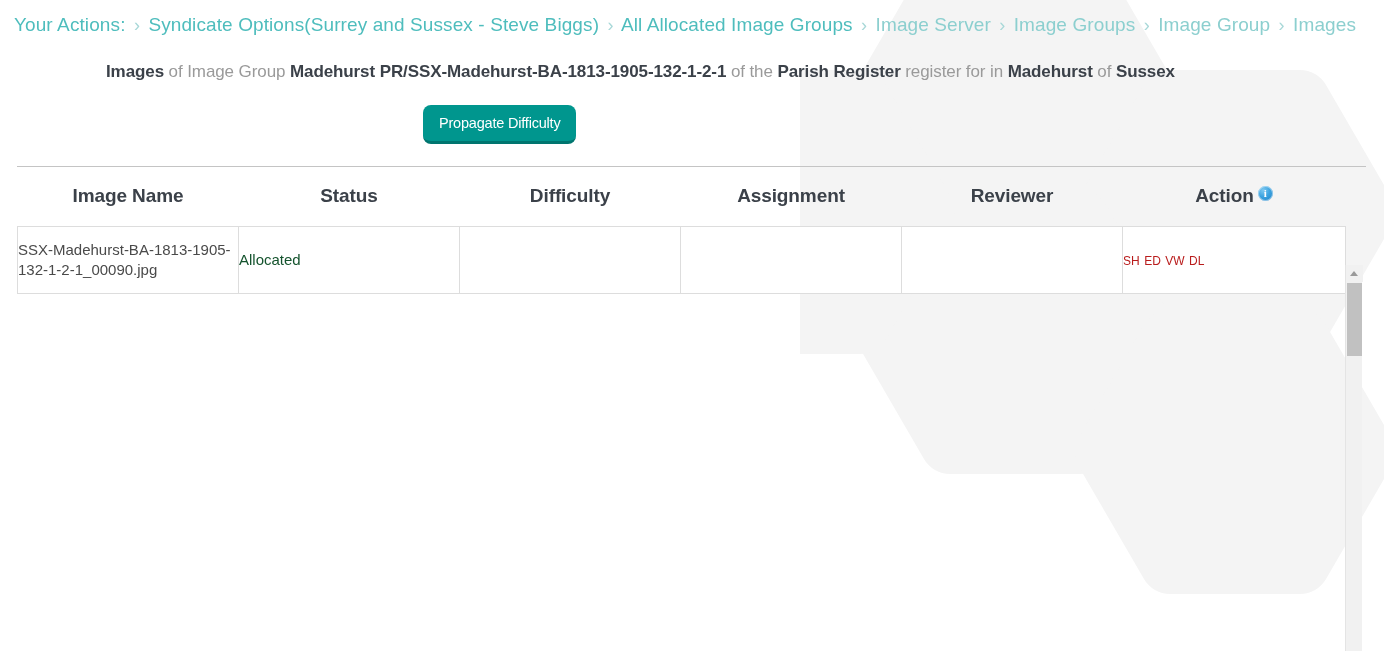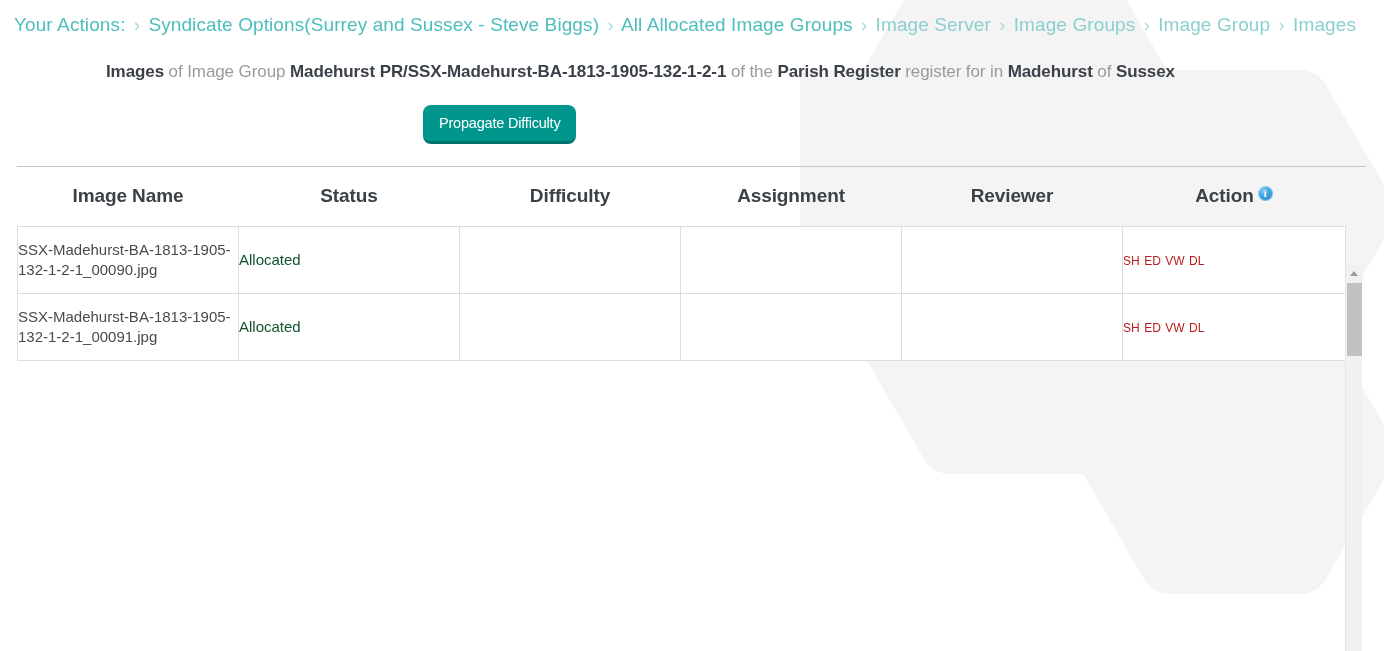--- a/index.html
+++ b/index.html
@@ -268,28 +268,20 @@
       </thead>
       <tbody id="table-body">
           <tr>
             <td class="name-cell">SSX-Madehurst-BA-1813-1905-132-1-2-1_00090.jpg</td>
             <td class="status-cell">Allocated</td>
             <td></td>
             <td></td>
             <td></td>
             <td class="action-cell"><a>SH</a> <a>ED</a> <a>VW</a> <a>DL</a></td>
           </tr>
-          <tr>
-            <td class="name-cell">SSX-Madehurst-BA-1813-1905-132-1-2-1_00091.jpg</td>
-            <td class="status-cell">Allocated</td>
-            <td></td>
-            <td></td>
-            <td></td>
-            <td class="action-cell"><a>SH</a> <a>ED</a> <a>VW</a> <a>DL</a></td>
-          </tr>
         </tbody>
     </table>
   </div>
 
   <div id="scrollbar">
     <div id="sb-up"></div>
     <div id="sb-thumb"></div>
   </div>
 
 </div>

